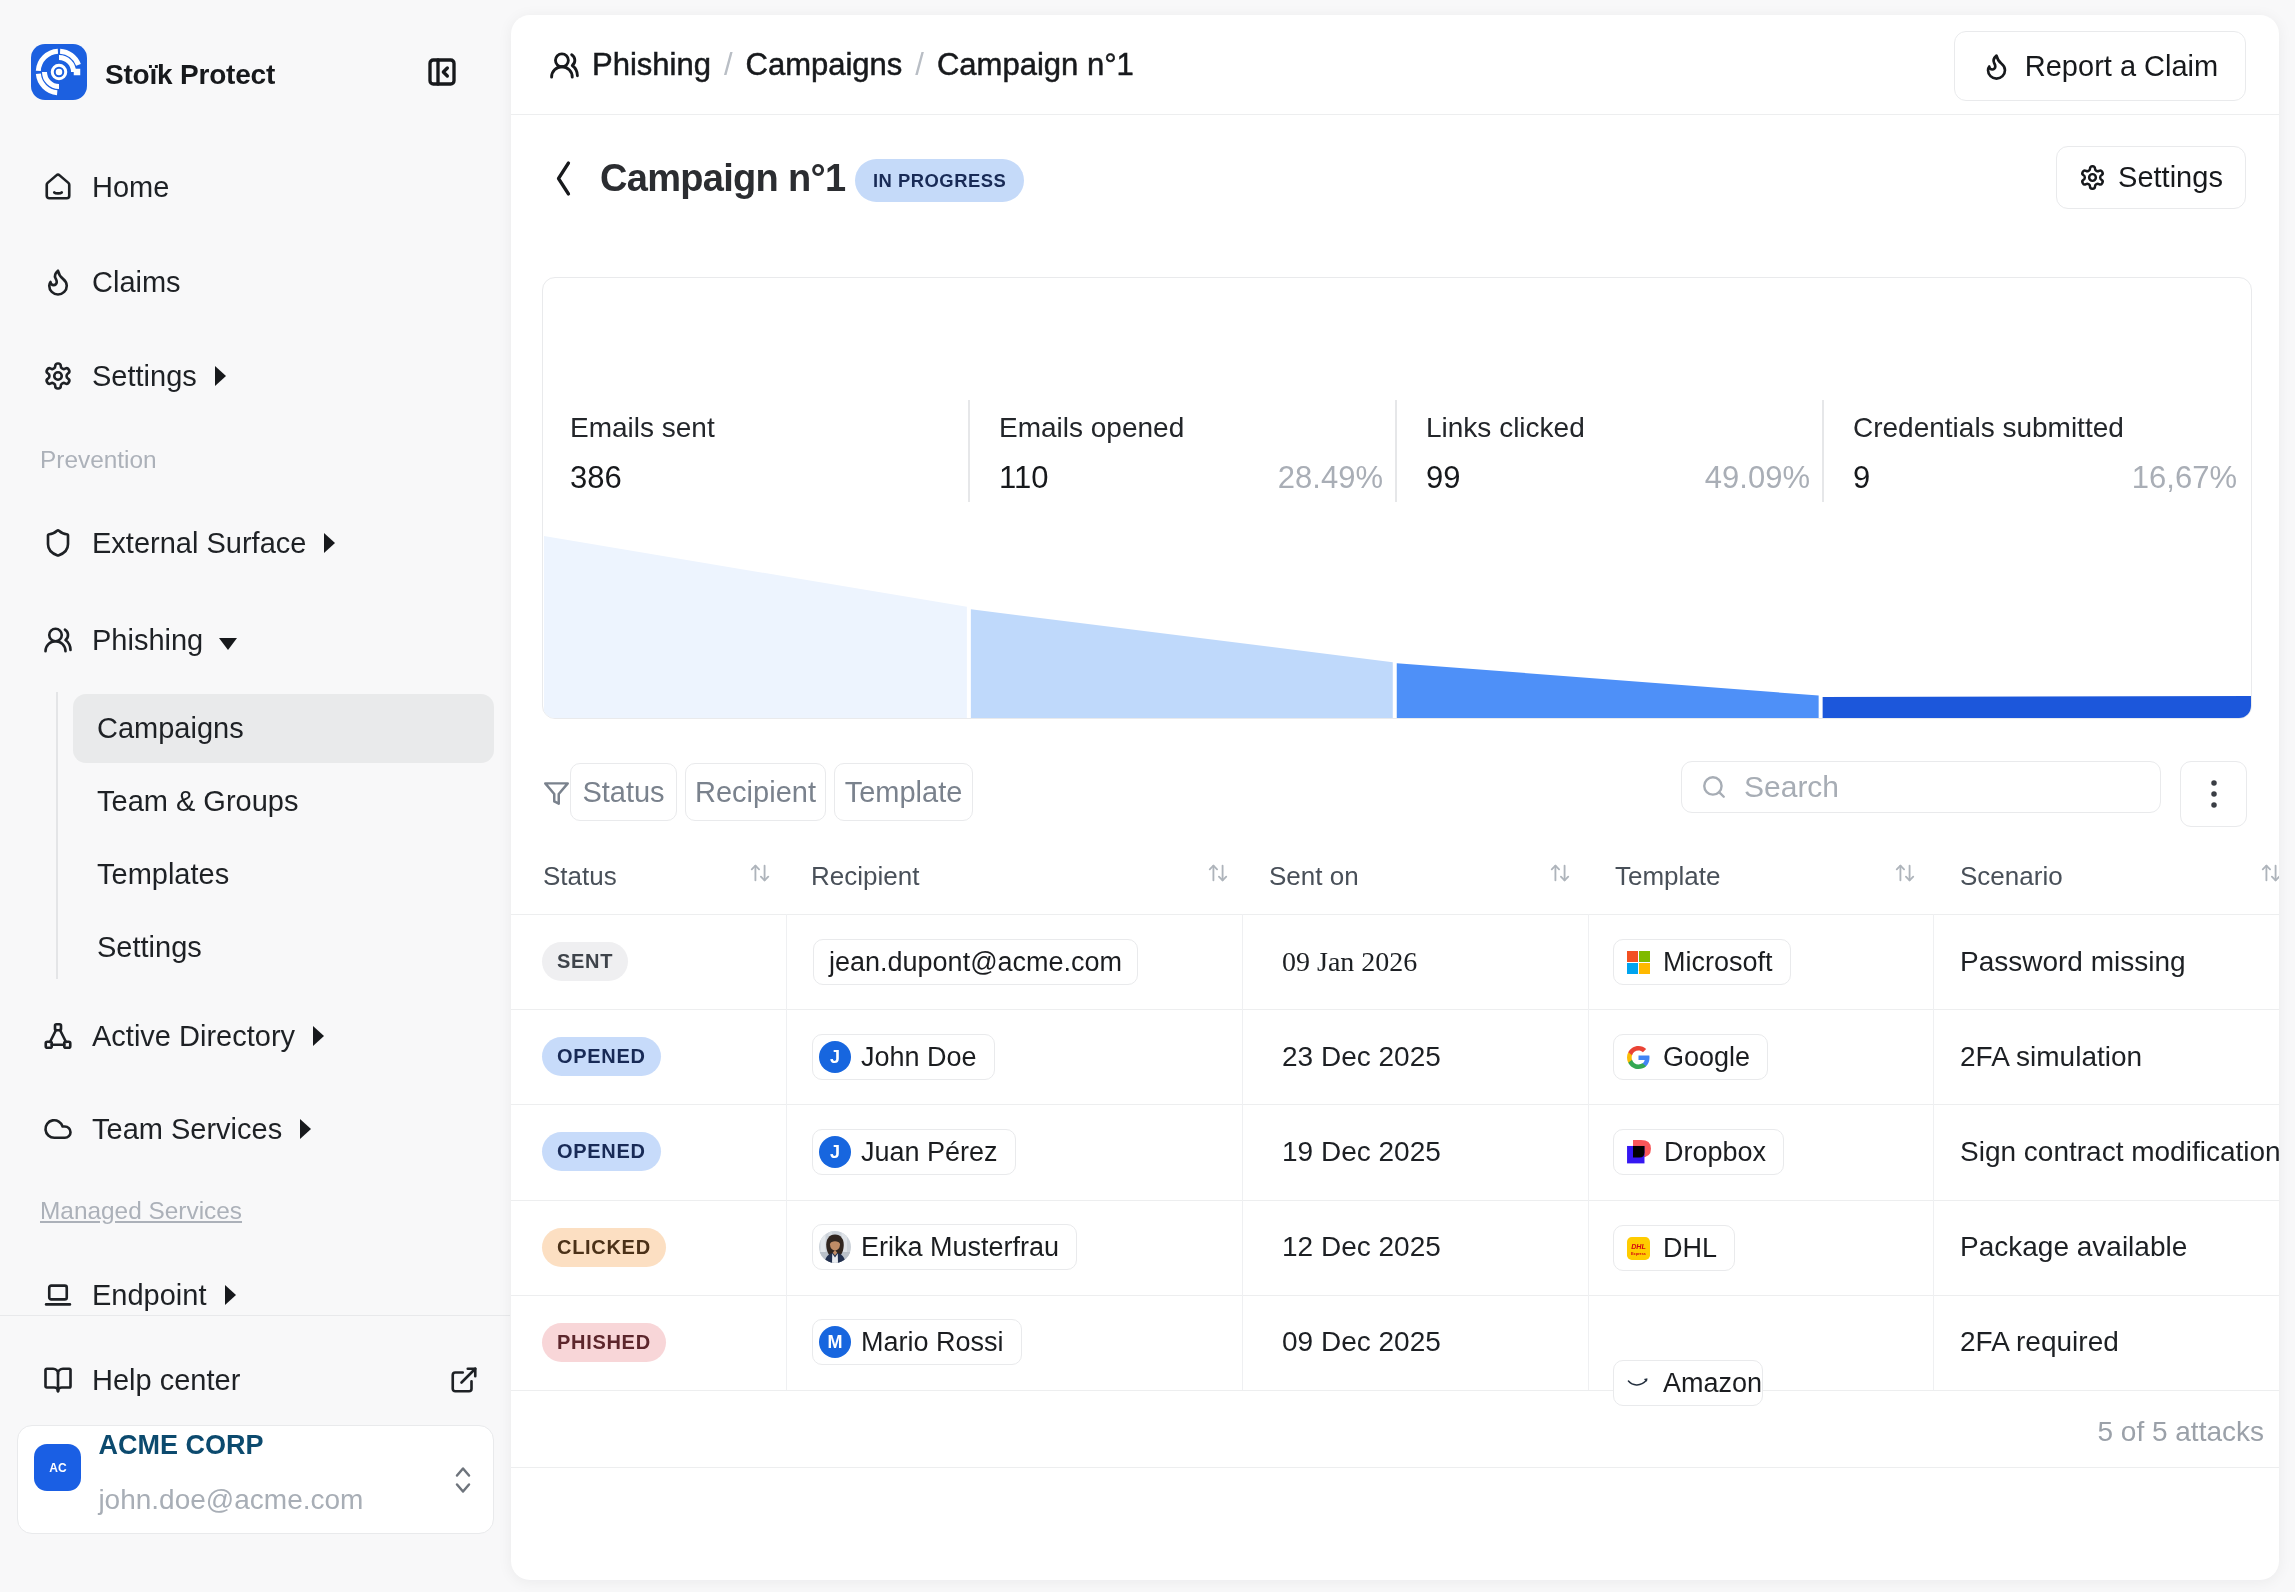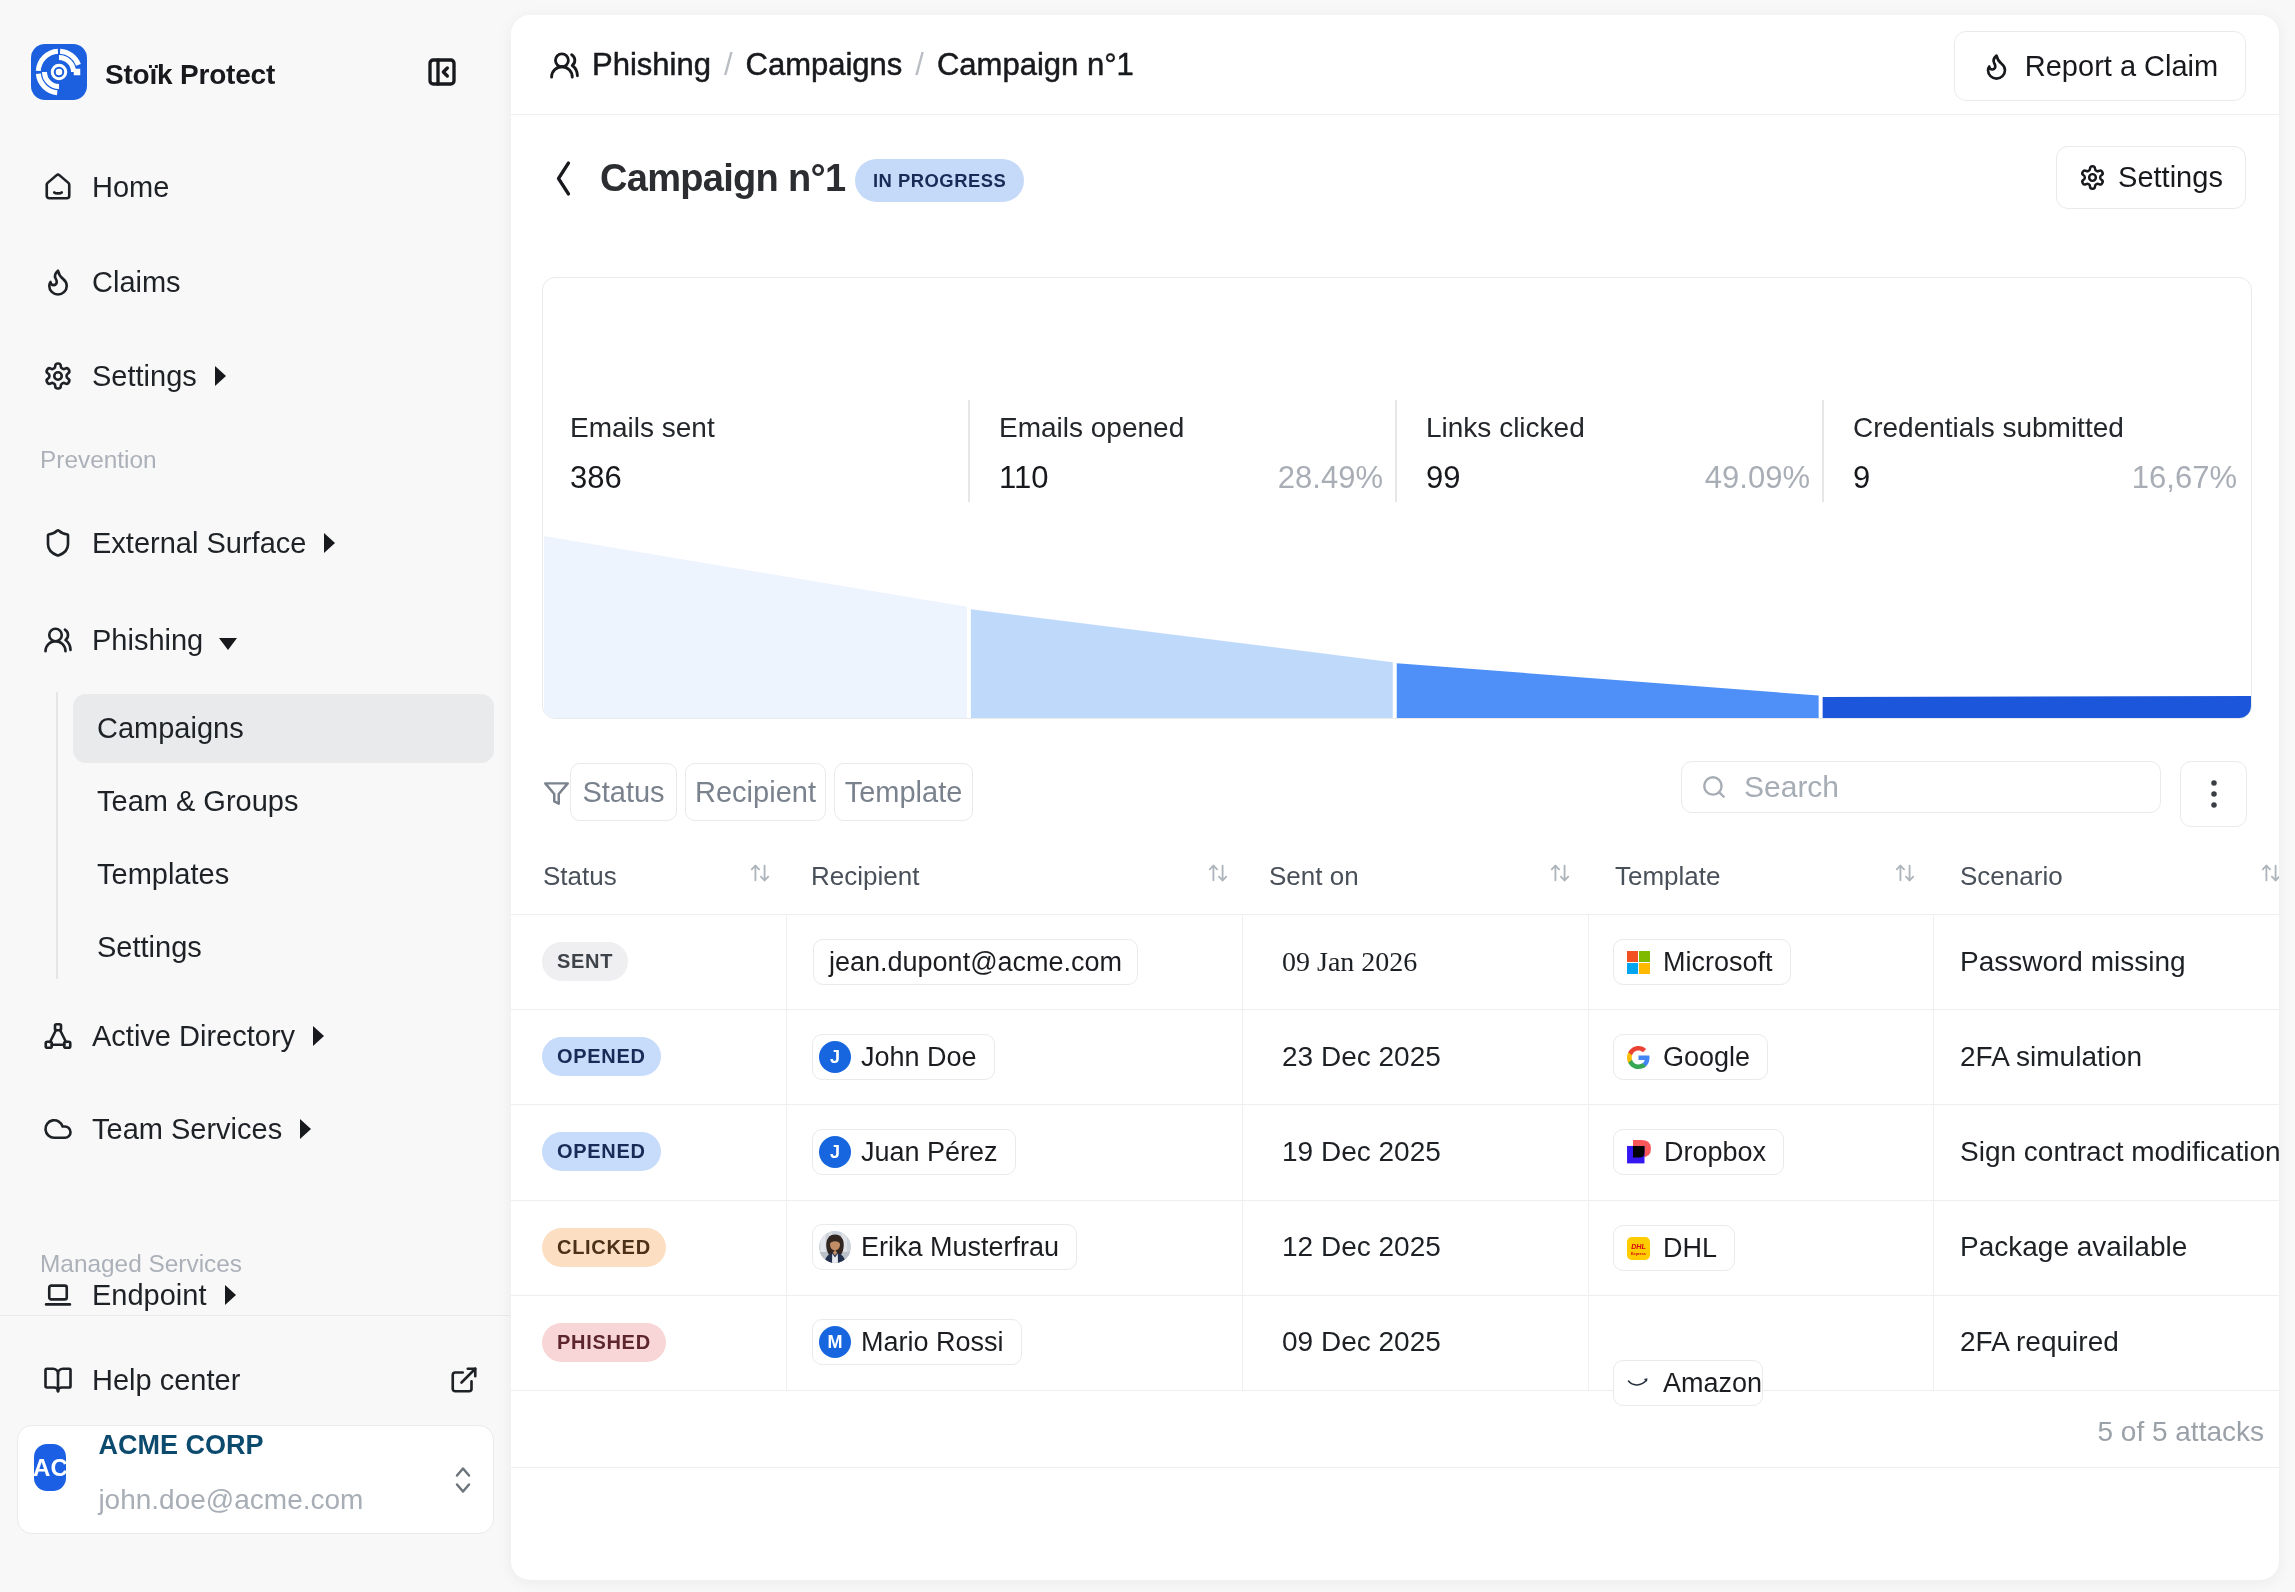--- a/index.html
+++ b/index.html
@@ -21,21 +21,21 @@
   .sec-label { position:absolute; left:40px; font-size:24.4px; color:#ACB1B9; font-weight:400; }
 
   .sub-line { position:absolute; left:56px; width:1.5px; background:#E4E5E7; }
   .sub-item { position:absolute; left:73px; width:421px; height:69px; display:flex; align-items:center; border-radius:13px; }
   .sub-item span { margin-left:24px; font-size:29px; color:#1E2125; }
   .sub-sel { background:#E9EAEB; }
 
   .side-divider { position:absolute; left:0; width:510px; height:1px; background:#E8E9EB; }
 
   .acme { position:absolute; left:17.4px; top:1425px; width:477px; height:109px; background:#fff; border:1px solid #E9EAEC; border-radius:15px; }
-  .acme-av { position:absolute; left:16px; top:18.4px; width:32px; height:47px; border-radius:13px; background:#1A5FE4; color:#fff; font-size:24px; font-weight:700; display:flex; align-items:center; justify-content:center; }
+  .acme-av { position:absolute; left:16px; top:18.4px; width:47px; height:47px; border-radius:13px; background:#1A5FE4; color:#fff; font-size:12px; font-weight:700; display:flex; align-items:center; justify-content:center; }
   .acme-name { position:absolute; left:80px; top:4px; font-size:27px; font-weight:700; color:#0c4a6e; }
   .acme-mail { position:absolute; left:80px; top:58px; font-size:28px; color:#A8AEB6; }
 
   
   #panel { position:absolute; left:511px; top:15px; width:1768px; height:1565px; background:#fff; border-radius:19px; box-shadow:0 2px 15px rgba(20,24,34,.06); overflow:hidden; }
   .hline { position:absolute; background:#EDEEEF; height:1px; }
   .vline { position:absolute; background:#EFF0F2; width:1px; }
 
   
   .crumb { position:absolute; left:38px; top:32px; display:flex; align-items:center; font-size:31px; font-weight:400; -webkit-text-stroke:0.5px #17191C; color:#17191C; }
@@ -163,21 +163,21 @@
     <span class="lb">Active Directory</span>
     <span class="tri"></span>
   </div>
   <div class="nav-item" style="top:1099px;">
     <svg class="ic" viewBox="0 0 24 24" fill="none" stroke="#1E2125" stroke-width="2.4" stroke-linecap="round" stroke-linejoin="round">
       <path d="M17.5 19H9a7 7 0 1 1 6.71-9h1.79a4.5 4.5 0 1 1 0 9Z"></path>
     </svg>
     <span class="lb">Team Services</span>
     <span class="tri"></span>
   </div>
-  <div class="sec-label" style="top:1250px;">Managed Services</div>
+  <div class="sec-label" style="top:1197px;text-decoration:underline;">Managed Services</div>
   <div class="nav-item" style="top:1265px;">
     <svg class="ic" viewBox="0 0 24 24" fill="none" stroke="#1E2125" stroke-width="2.4" stroke-linecap="round" stroke-linejoin="round">
       <rect x="5" y="4.5" width="14" height="11" rx="1.6"></rect>
         <path d="M2.5 19.5h19"></path>
     </svg>
     <span class="lb">Endpoint</span>
     <span class="tri"></span>
   </div>
   <div class="side-divider" style="top:1315px;"></div>
   <div class="nav-item" style="top:1350px;">

